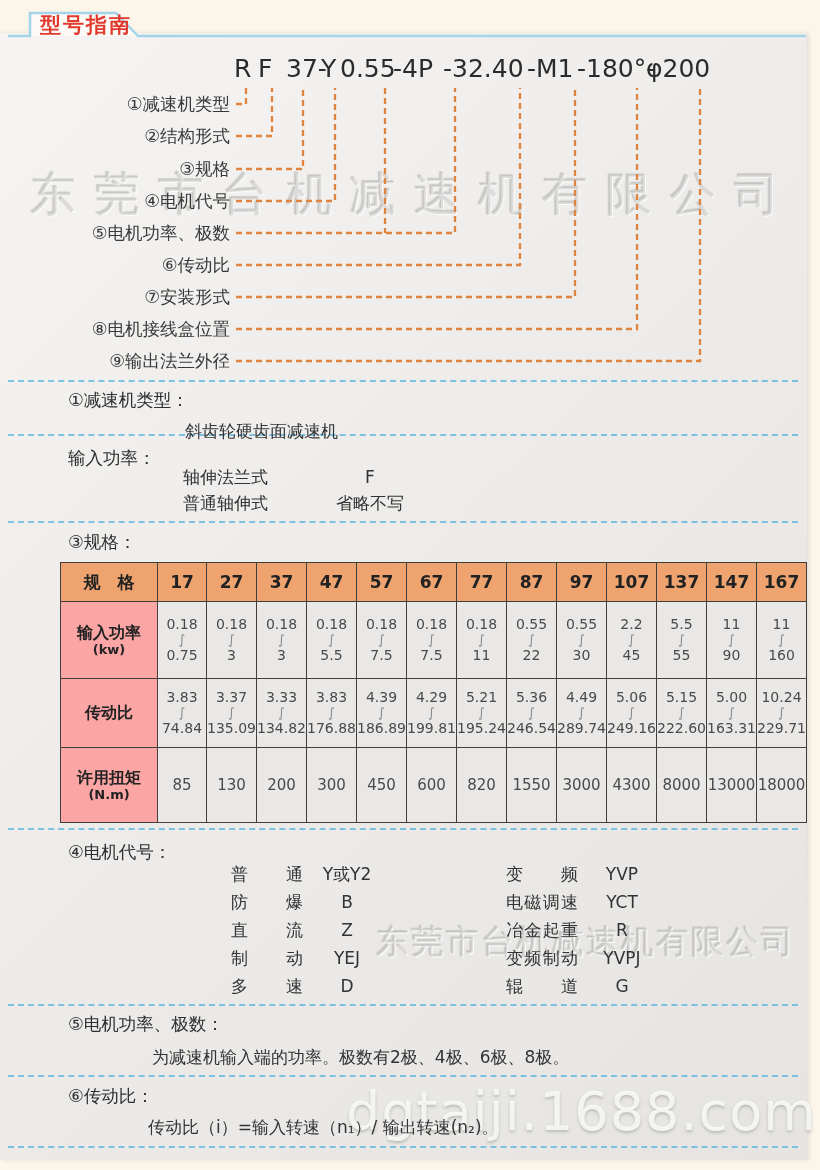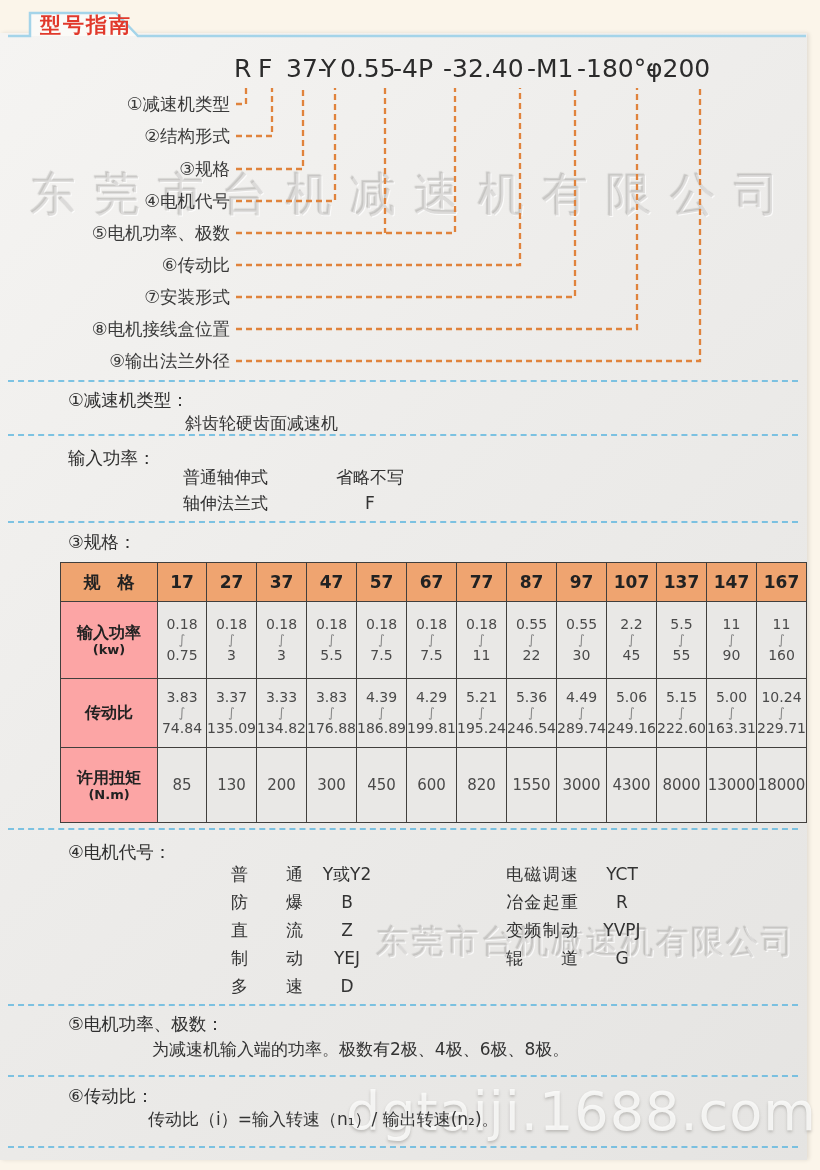--- a/index.html
+++ b/index.html
@@ -35,21 +35,21 @@
     position:absolute;left:0;width:230px;text-align:right;
     font-size:17.5px;color:#3a3a3a;white-space:nowrap;
   }
   
   .divider{
     position:absolute;left:8px;width:790px;height:0;
     border-top:2px dashed #57b4df;opacity:0.75;
   }
   
   .sec-title{position:absolute;font-size:17.5px;color:#2f2f2f;white-space:nowrap;}
-  .sec-content{position:absolute;font-size:17px;color:#333;white-space:nowrap;}
+  .sec-content{position:absolute;font-size:17px;color:#333;white-space:nowrap;margin-top:8px;}
   .kv-rows{position:absolute;font-size:17px;color:#333;}
   .kv-row{height:26px;line-height:26px;}
   .kv-name{display:inline-block;width:137px;}
   .kv-code{display:inline-block;width:100px;text-align:center;}
   
   .mc-list{position:absolute;font-size:17px;color:#333;margin-left:48px;}
   .mc-row{height:28px;line-height:28px;}
   .mc-name{display:inline-block;width:72px;text-align:justify;text-align-last:justify;}
   .mc-code{display:inline-block;width:80px;text-align:center;margin-left:4px;}
   
@@ -140,22 +140,22 @@
     <div class="divider" style="top: 1004px;"></div>
     <div class="divider" style="top: 1075px;"></div>
     <div class="divider" style="top: 1146px;"></div>
   </div>
 
 <div class="sec-title" style="left:68px;top:388px;">①减速机类型：</div>
 <div class="sec-content" style="left:185px;top:412px;">斜齿轮硬齿面减速机</div>
 
 <div class="sec-title" style="left:68px;top:446px;">输入功率：</div>
 <div class="kv-rows" style="left:183px;top:464px;" id="s2-rows">
+    <div class="kv-row"><span class="kv-name">轴伸法兰式</span><span class="kv-code">F</span></div>
     <div class="kv-row"><span class="kv-name">普通轴伸式</span><span class="kv-code">省略不写</span></div>
-    <div class="kv-row"><span class="kv-name">轴伸法兰式</span><span class="kv-code">F</span></div>
   </div>
 
 <div class="sec-title" style="left:68px;top:530px;">③规格：</div>
 <div class="table-wrap">
   <table id="spec-table">
       <colgroup>
         <col class="c0">
         <col class="cn">
         <col class="cn">
         <col class="cn">
@@ -355,20 +355,21 @@
 
 <div class="sec-title" style="left:68px;top:840px;">④电机代号：</div>
 <div class="mc-list" style="left:183px;top:860px;" id="s4-left">
     <div class="mc-row"><span class="mc-name">普 通</span><span class="mc-code">Y或Y2</span></div>
     <div class="mc-row"><span class="mc-name">防 爆</span><span class="mc-code">B</span></div>
     <div class="mc-row"><span class="mc-name">直 流</span><span class="mc-code">Z</span></div>
     <div class="mc-row"><span class="mc-name">制 动</span><span class="mc-code">YEJ</span></div>
     <div class="mc-row"><span class="mc-name">多 速</span><span class="mc-code">D</span></div>
   </div>
 <div class="mc-list" style="left:458px;top:860px;" id="s4-right">
+    <div class="mc-row"><span class="mc-name">变 频</span><span class="mc-code">YVP</span></div>
     <div class="mc-row"><span class="mc-name">电磁调速</span><span class="mc-code">YCT</span></div>
     <div class="mc-row"><span class="mc-name">冶金起重</span><span class="mc-code">R</span></div>
     <div class="mc-row"><span class="mc-name">变频制动</span><span class="mc-code">YVPJ</span></div>
     <div class="mc-row"><span class="mc-name">辊 道</span><span class="mc-code">G</span></div>
   </div>
 
 <div class="sec-title" style="left:68px;top:1012px;">⑤电机功率、极数：</div>
 <div class="sec-content" style="left:152px;top:1038px;">为减速机输入端的功率。极数有2极、4极、6极、8极。</div>
 
 <div class="sec-title" style="left:68px;top:1084px;">⑥传动比：</div>

